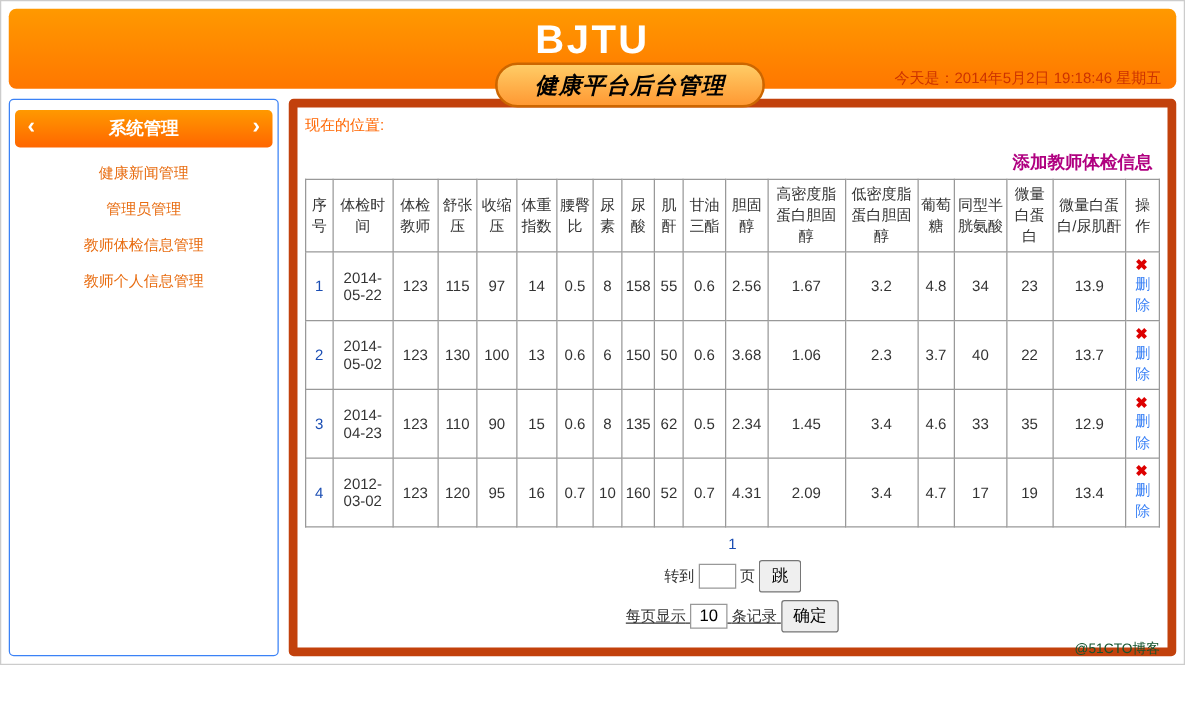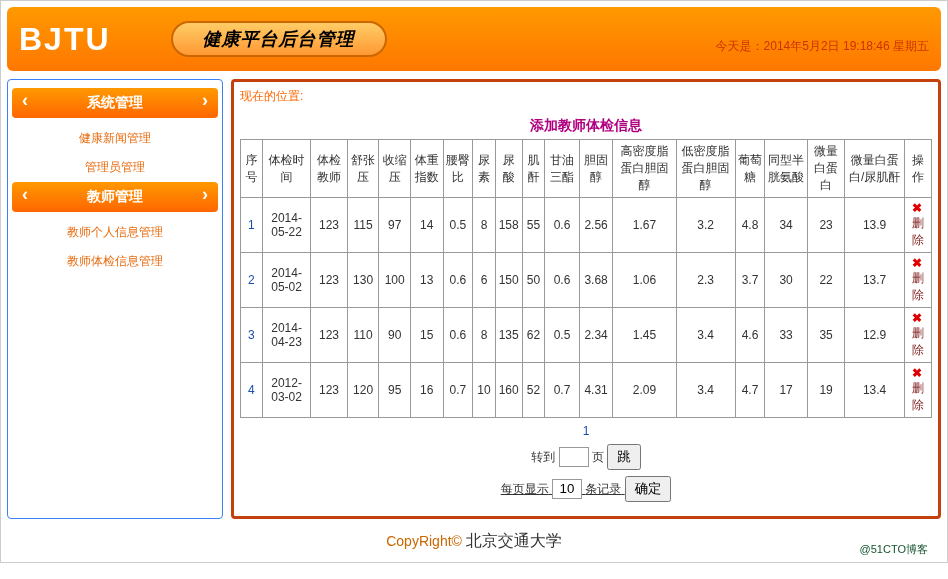--- a/index.html
+++ b/index.html
@@ -1,37 +1,37 @@
 <!DOCTYPE html>
 <html><head>
 <meta charset="utf-8">
 <style>
 * { margin:0; padding:0; box-sizing:border-box; }
 body { font-family:"SimSun","宋体",sans-serif; font-size:12px; background:#fff; color:#333; }
 .page { width:948px; margin:0 auto; border:1px solid #ccc; padding:6px; }
-.header { background:linear-gradient(#ff9900,#ff7700); border-radius:6px; padding:6px 12px; display:flex; align-items:center; position:relative; height:64px; }
+.header { background:linear-gradient(#ff9900,#ff7700); border-radius:6px; padding:6px 12px; display:flex; align-items:center; position:relative; height:64px;flex-direction:column; }
 .logo { color:#fff; font-size:32px; font-weight:bold; letter-spacing:2px; font-family:Arial,sans-serif; }
 .title-box { background:linear-gradient(#ffcc66,#ff9933); border:2px solid #cc6600; border-radius:20px; padding:4px 30px; margin-left:60px; }
 .title-box span { font-size:18px; font-weight:bold; color:#000; font-style:italic; letter-spacing:1px; }
-.date-bar { position:absolute; right:12px; bottom:16px; color:#cc3300; font-size:12px; }
+.date-bar { position:absolute; right:12px; bottom:0; color:#cc3300; font-size:12px; }
 .body-wrap { display:flex; margin-top:8px; gap:8px; }
 .sidebar { width:216px; border:1px solid #3b82f6; border-radius:4px; padding:8px 4px; }
 .menu-head { background:linear-gradient(#ff9900,#ff6600); color:#fff; text-align:center; padding:6px 0; border-radius:4px; font-size:14px; font-weight:bold; position:relative; margin-bottom:6px; }
 .menu-head::before { content:"‹"; position:absolute; left:10px; font-size:18px; line-height:12px; top:6px;}
 .menu-head::after { content:"›"; position:absolute; right:10px; font-size:18px; line-height:12px; top:6px;}
 .menu-item { color:#e86c10; text-align:center; padding:6px 0; cursor:pointer; }
-.content { flex:1; border:3px solid #c2410c; border-radius:4px; padding:6px 6px 12px 6px; min-height:440px; }
+.content { flex:1; border:7px solid #c2410c; border-radius:4px; padding:6px 6px 12px 6px; min-height:440px; }
 .breadcrumb { color:#f60; font-size:12px; margin-bottom:8px; }
-.add-link { color:#b00080; font-size:14px; font-weight:bold; text-align:center; padding:4px 6px; cursor:pointer; }
+.add-link { color:#b00080; font-size:14px; font-weight:bold; text-align:right; padding:4px 6px; cursor:pointer; }
 table.data { width:100%; border-collapse:collapse;padding-left:23px; }
 table.data th, table.data td { border:1px solid #999; padding:3px 2px; text-align:center; font-size:12px; }
 table.data th { background:#fff; font-weight:normal; }
 table.data td.seq, table.data td a { color:#1a4db3; }
 .del-icon { color:#d00; font-weight:bold; margin-right:2px; }
-.del-link { color:#7f1d1d; cursor:pointer; }
+.del-link { color:#3b82f6; cursor:pointer; }
 .pager { text-align:center; margin-top:6px; }
 .pager .pg { color:#1a4db3; }
 .pager input[type=text]{ width:30px; text-align:center; border:1px solid #999; height:20px;}
 .pager button{ padding:2px 8px; }
 .footer { text-align:center; padding:12px 0 4px 0; font-size:14px; }
 .footer .cr{ color:#cc6600; }
 .footer .uni{ color:#333; font-size:16px; }
 .watermark { position:absolute; right:20px; bottom:6px; color:#14532d; font-size:11px; }
 .page-wrap { position:relative; }
 </style>
@@ -48,23 +48,22 @@
   <div class="date-bar">
     <span>今天是：</span><span>2014年5月2日 19:18:46 星期五</span>
   </div>
 </div>
 
 <div class="body-wrap">
   <div class="sidebar">
     <div class="menu-head">系统管理</div>
     <div class="menu-item">健康新闻管理</div>
     <div class="menu-item">管理员管理</div>
-    <div class="menu-head">教师管理</div>
+    <div class="menu-item">教师体检信息管理</div>
     <div class="menu-item">教师个人信息管理</div>
-    <div class="menu-item">教师体检信息管理</div>
   </div>
 
   <div class="content">
     <div class="breadcrumb">现在的位置:</div>
     <div class="add-link">添加教师体检信息</div>
 
     <table class="data">
       <thead>
               <tr id="thead-row">
                 <th>序号</th>
@@ -119,21 +118,21 @@
                 <td>13</td>
                 <td>0.6</td>
                 <td>6</td>
                 <td>150</td>
                 <td>50</td>
                 <td>0.6</td>
                 <td>3.68</td>
                 <td>1.06</td>
                 <td>2.3</td>
                 <td>3.7</td>
-                <td>30</td>
+                <td>40</td>
                 <td>22</td>
                 <td>13.7</td>
                 <td><span class="del-icon">✖</span><span class="del-link">删除</span></td>
               </tr>
               <tr>
                 <td class="seq">3</td>
                 <td>2014-04-23</td>
                 <td>123</td>
                 <td>110</td>
                 <td>90</td>
@@ -187,20 +186,16 @@
       <div style="margin-top:6px;text-decoration:underline;">
         <span>每页显示</span>
         <input type="text" value="10" style="">
         <span>条记录</span>
         <button>确定</button>
       </div>
     </div>
   </div>
 </div>
 
-<div class="footer">
-  <span class="cr">CopyRight©</span>
-  <span class="uni">北京交通大学</span>
-</div>
 
 </div>
 <div class="watermark">@51CTO博客</div>
 </div>
 
 </body></html>

